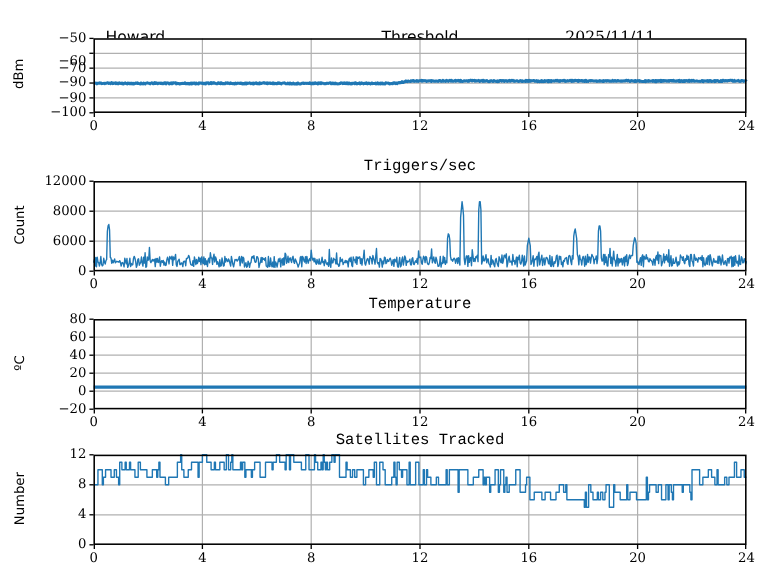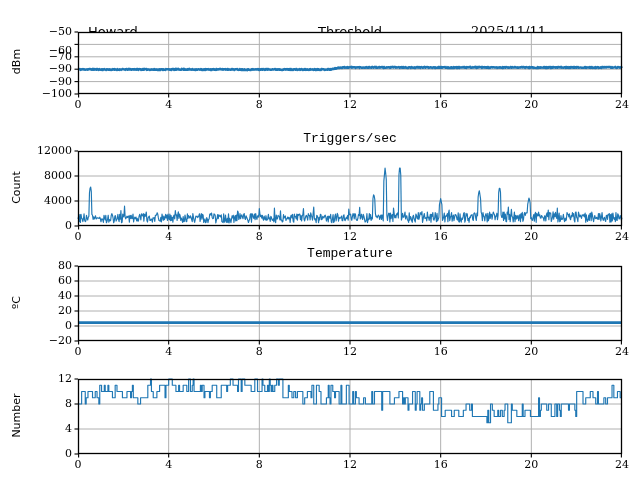--- a/index.html
+++ b/index.html
@@ -187,21 +187,21 @@
         <div class="xtick" style="left: 453.333px;">20</div>
         <div class="xtick" style="left: 544px;">24</div>
       </div>
   </div>
 
   <div class="panel" id="panel-1" style="top:131px;height:100px;">
     <div class="panel-title">Triggers/sec</div>
     <div class="ylabel" style="width: 95px; left: -31.5px; top: 49.5px;">Count</div>
     <div class="ytick-col">
         <div class="ytick" style="top: 89px;">0</div>
-        <div class="ytick" style="top: 64px;">4000</div>
+        <div class="ytick" style="top: 64px;">6000</div>
         <div class="ytick" style="top: 39px;">8000</div>
         <div class="ytick" style="top: 14px;">12000</div>
       </div>
     <div class="plot-wrap" style="top:20px;">
         <svg width="544" height="75" style="overflow: visible;">
           <rect x="0" y="0" width="544" height="75" fill="#ffffff"></rect>
           <line x1="0" x2="544" y1="50" y2="50" stroke="#b0b0b0" stroke-width="1"></line>
           <line x1="0" x2="544" y1="25" y2="25" stroke="#b0b0b0" stroke-width="1"></line>
           <line y1="0" y2="75" x1="90.66666666666666" x2="90.66666666666666" stroke="#b0b0b0" stroke-width="1"></line>
           <line y1="0" y2="75" x1="181.33333333333331" x2="181.33333333333331" stroke="#b0b0b0" stroke-width="1"></line>
@@ -279,20 +279,21 @@
         <div class="xtick" style="left: 90.6667px;">4</div>
         <div class="xtick" style="left: 181.333px;">8</div>
         <div class="xtick" style="left: 272px;">12</div>
         <div class="xtick" style="left: 362.667px;">16</div>
         <div class="xtick" style="left: 453.333px;">20</div>
         <div class="xtick" style="left: 544px;">24</div>
       </div>
   </div>
 
   <div class="panel" id="panel-3" style="top:359px;height:105px;">
+    <div class="panel-title">Satellites Tracked</div>
     <div class="ylabel" style="width: 95px; left: -31.5px; top: 49.5px;">Number</div>
     <div class="ytick-col">
         <div class="ytick" style="top: 89px;">0</div>
         <div class="ytick" style="top: 64px;">4</div>
         <div class="ytick" style="top: 39px;">8</div>
         <div class="ytick" style="top: 14px;">12</div>
       </div>
     <div class="plot-wrap" style="top:20px;">
         <svg width="544" height="75" style="overflow: visible;">
           <rect x="0" y="0" width="544" height="75" fill="#ffffff"></rect>

